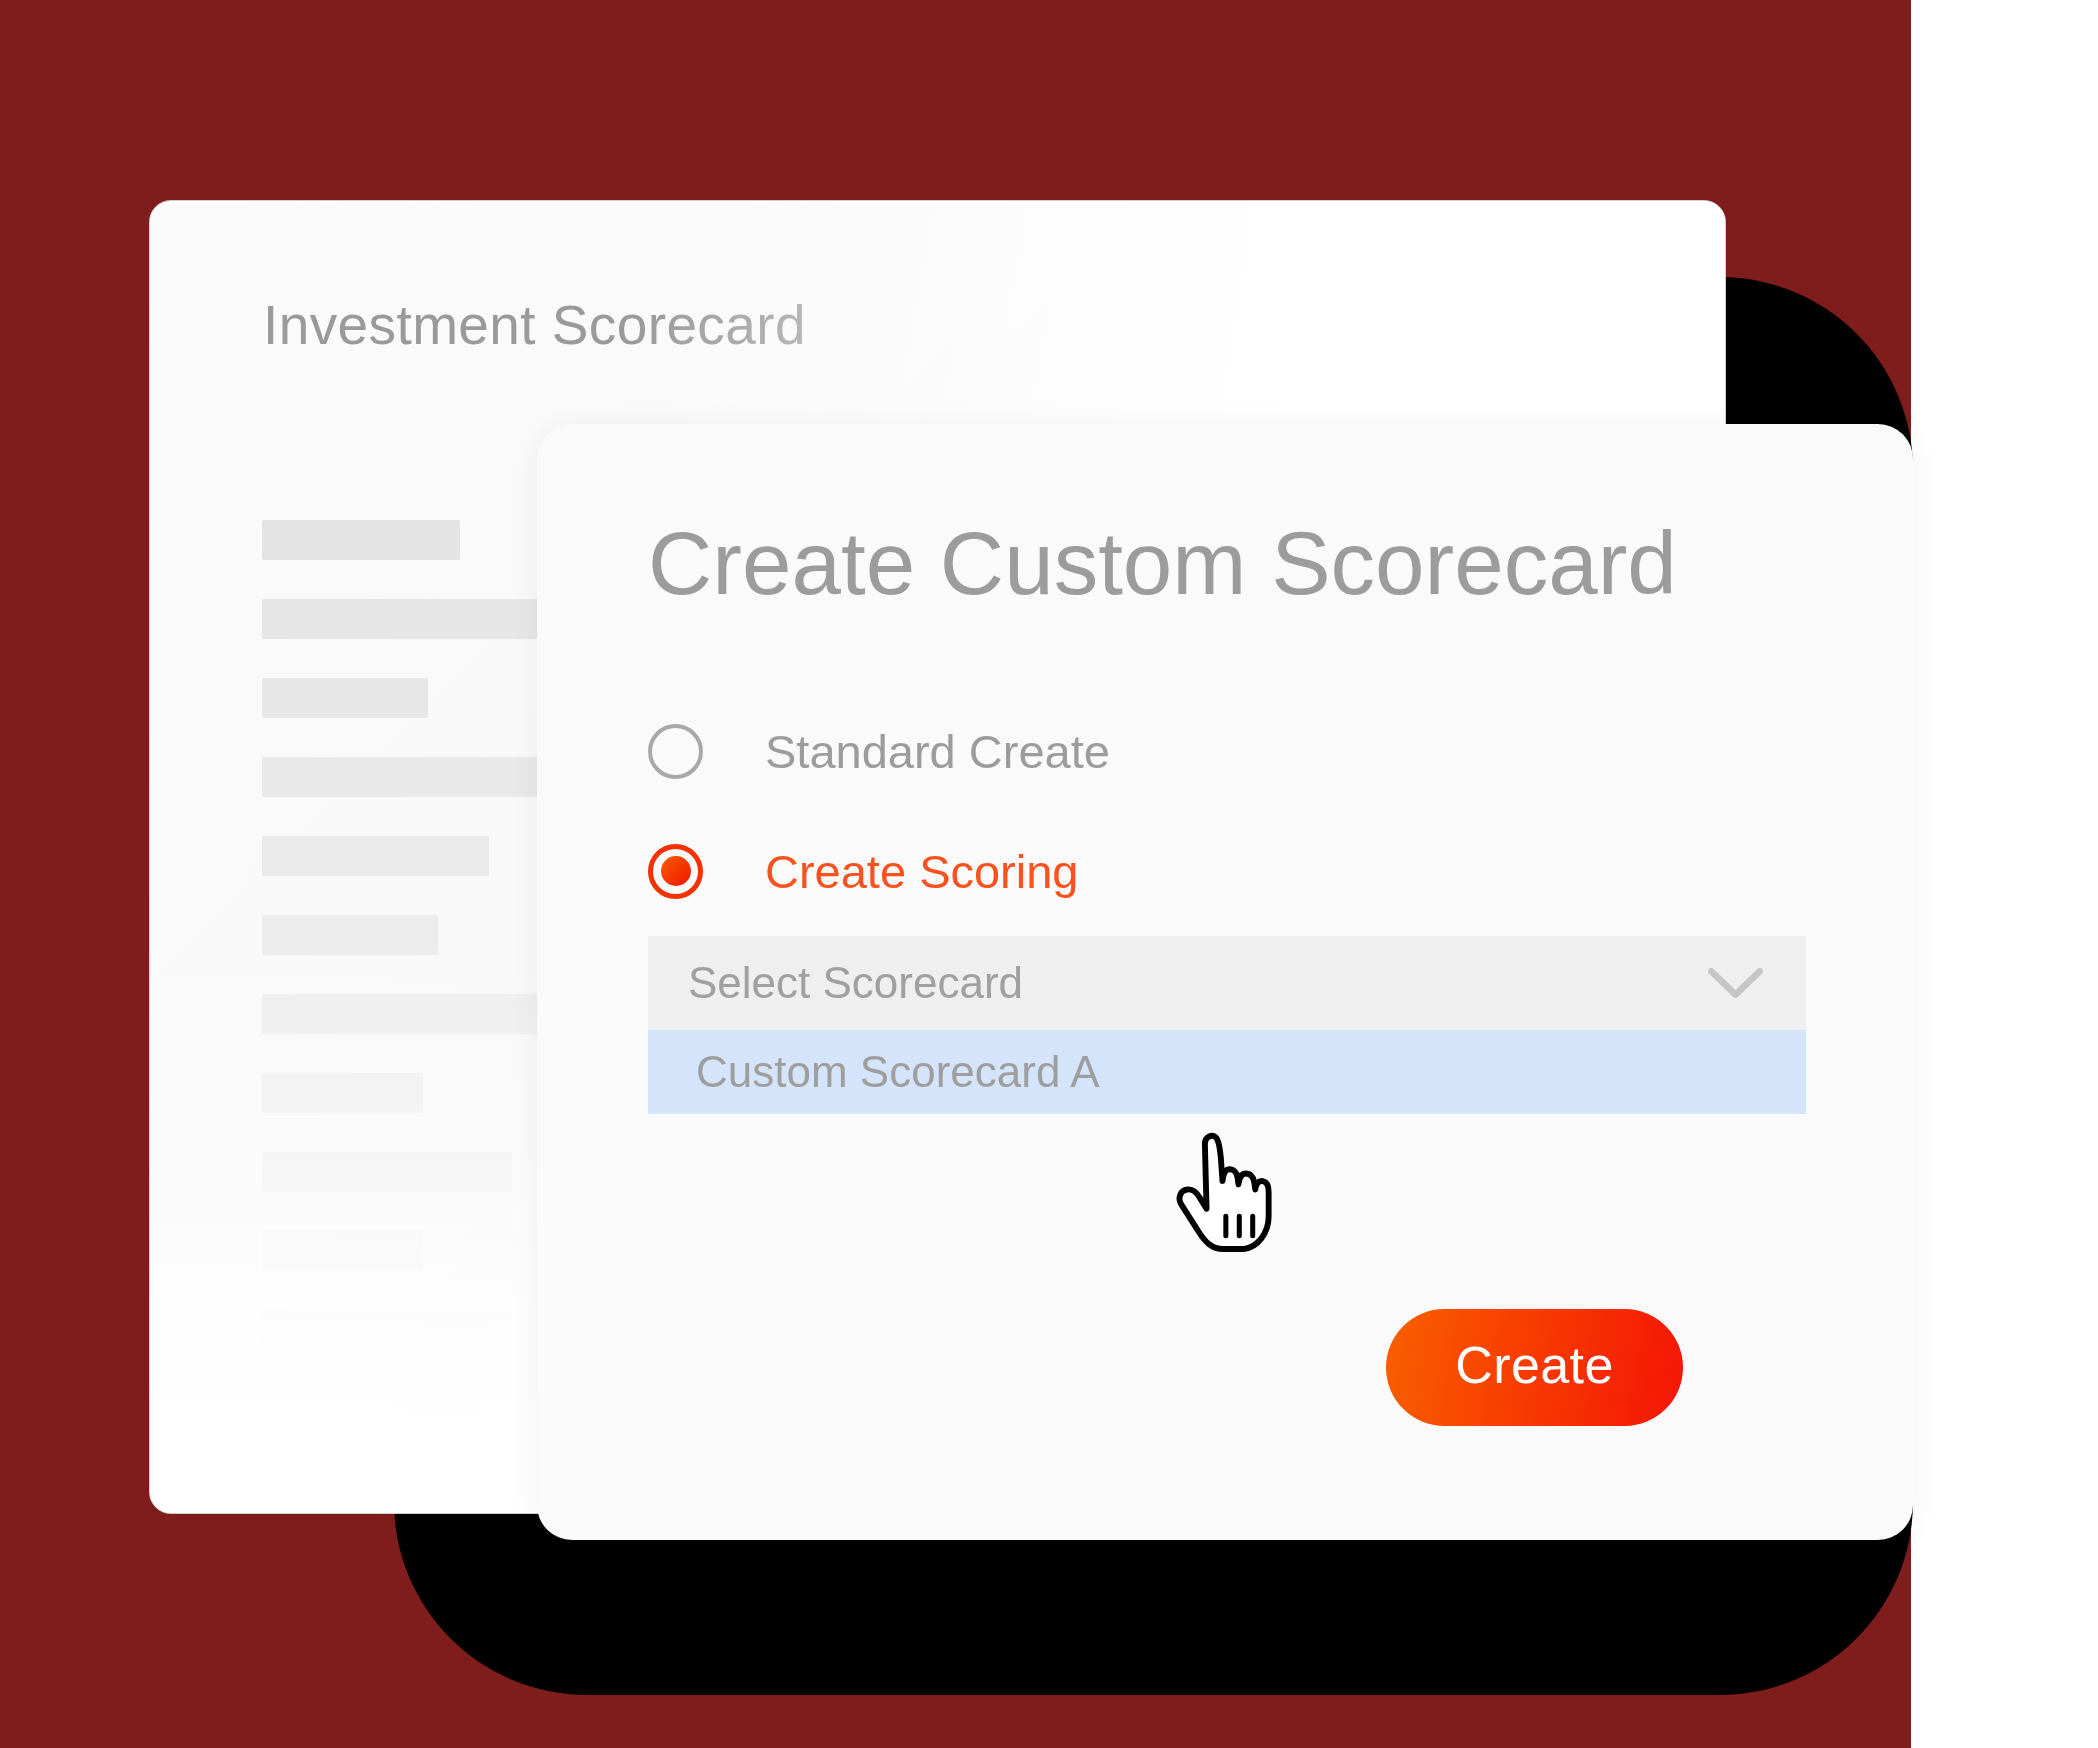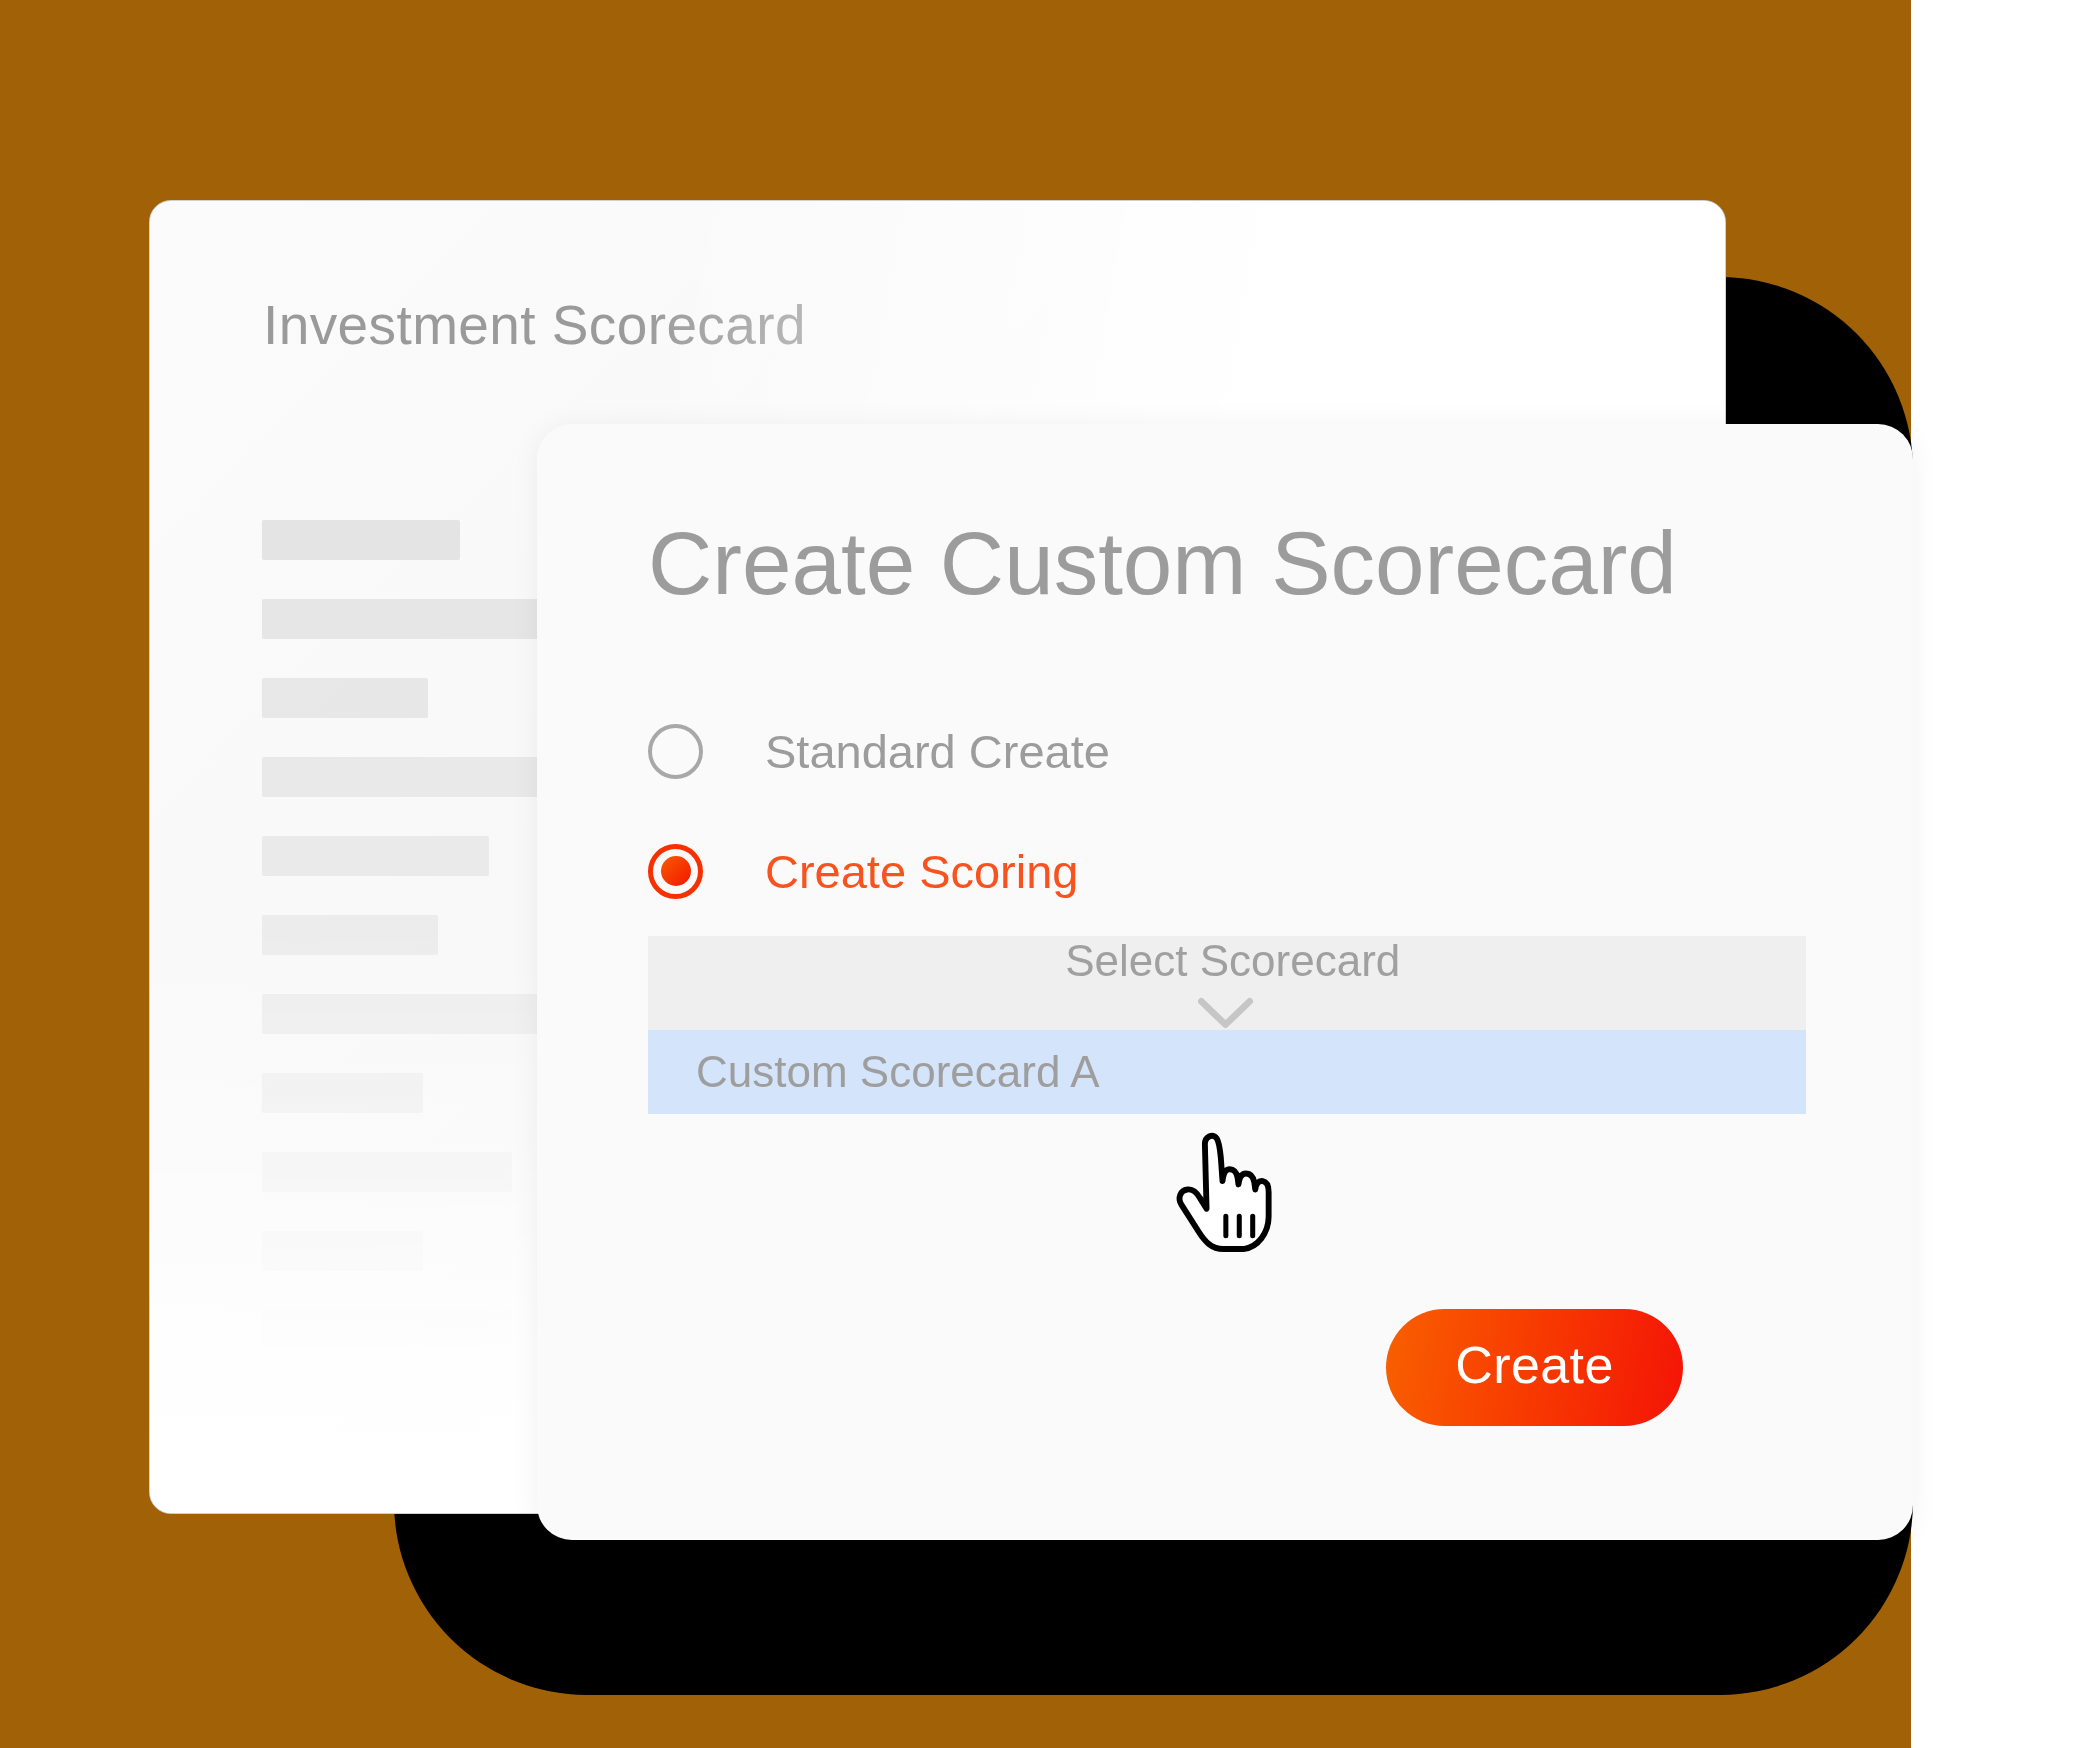--- a/index.html
+++ b/index.html
@@ -8,21 +8,21 @@
     height: 1749px;
     background: #ffffff;
     font-family: "Liberation Sans", sans-serif;
     overflow: hidden;
   }
 
   #stage {
     position: relative;
     width: 1911px;
     height: 1749px;
-    background: #a16207;
+    background: #7f1d1d;
   }
 
   
   #shadow-block {
     position: absolute;
     left: 394px;
     top: 277px;
     width: 1519px;
     height: 1418px;
     background: #000000;
@@ -164,21 +164,20 @@
     top: 512px;
     width: 1158px;
   }
   #select-control {
     position: relative;
     height: 94px;
     background: #efefef;
     display: flex;
     align-items: center;
     padding: 0 28.5px 0 40px;
-    flex-direction: column;
   }
   #select-placeholder {
     font-size: 44px;
     color: #a0a0a0;
     flex: 1 1 auto;
     white-space: nowrap;
   }
   #chevron-down-icon {
     width: 55px;
     height: 34px;

